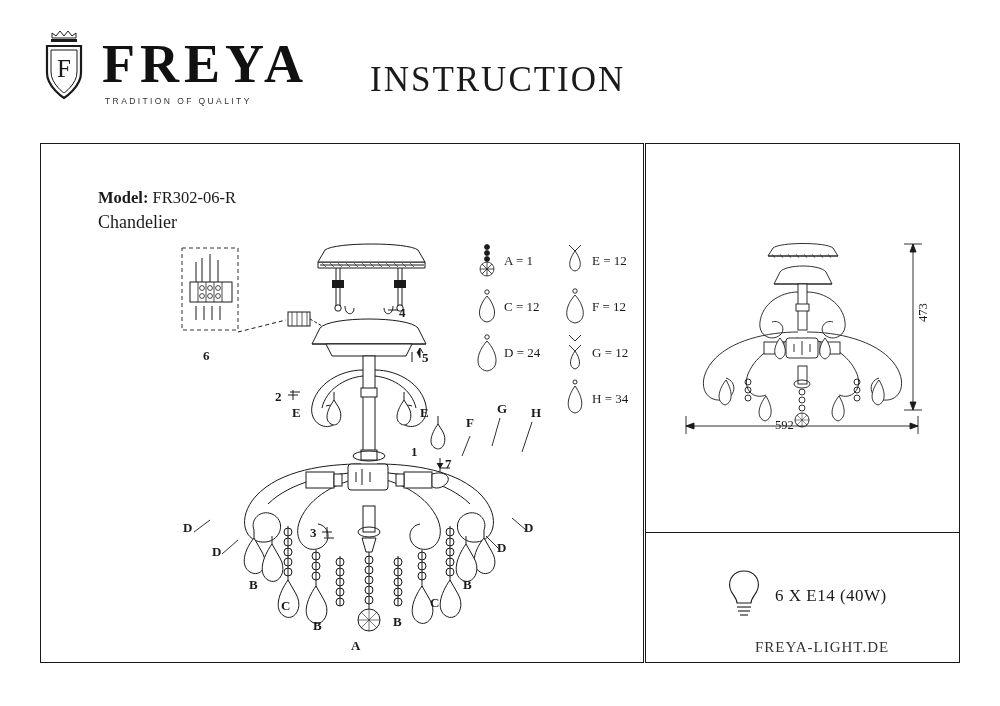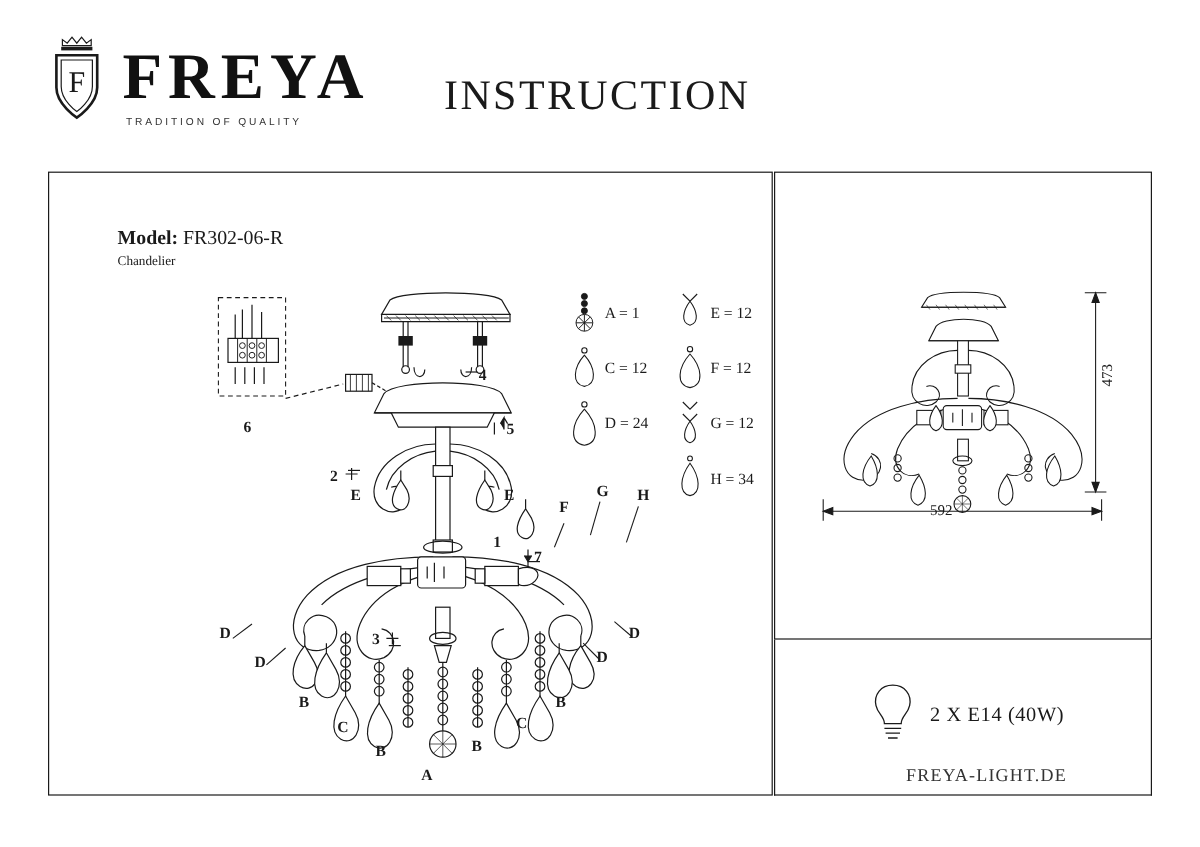--- a/index.html
+++ b/index.html
@@ -95,21 +95,21 @@
   
   .model-line {
     position: absolute;
     left: 98px; top: 188px;
     font-size: 16.5px;
   }
   .model-line b { font-weight: bold; margin-top: 32px; }
   .model-type {
     position: absolute;
     left: 98px; top: 212px;
-    font-size: 11px;
+    font-size: 18px;
   }
 
   
   .legend {
     position: absolute;
     left: 470px; top: 238px;
     width: 165px;
     font-size: 13px;
   }
   .legend-col {
@@ -660,16 +660,16 @@
   <div class="dim-v">473</div>
 
   <svg width="44" height="56" viewBox="0 0 44 56" style="position:absolute;left:722px;top:565px;">
     <g stroke="#1a1a1a" fill="none" stroke-width="1.1">
       <path d="M22 6 C12 6 6 14 8 23 C9.5 30 15 32 15 38 L29 38 C29 32 34.5 30 36 23 C38 14 32 6 22 6 Z"></path>
       <line x1="15" y1="42" x2="29" y2="42"></line>
       <line x1="16" y1="46" x2="28" y2="46"></line>
       <line x1="18" y1="50" x2="26" y2="50"></line>
     </g>
   </svg>
-  <div class="bulb-spec">2 X E14 (40W)</div>
+  <div class="bulb-spec">6 X E14 (40W)</div>
   <div class="site">FREYA-LIGHT.DE</div>
 
 </div>
 
 </body></html>

